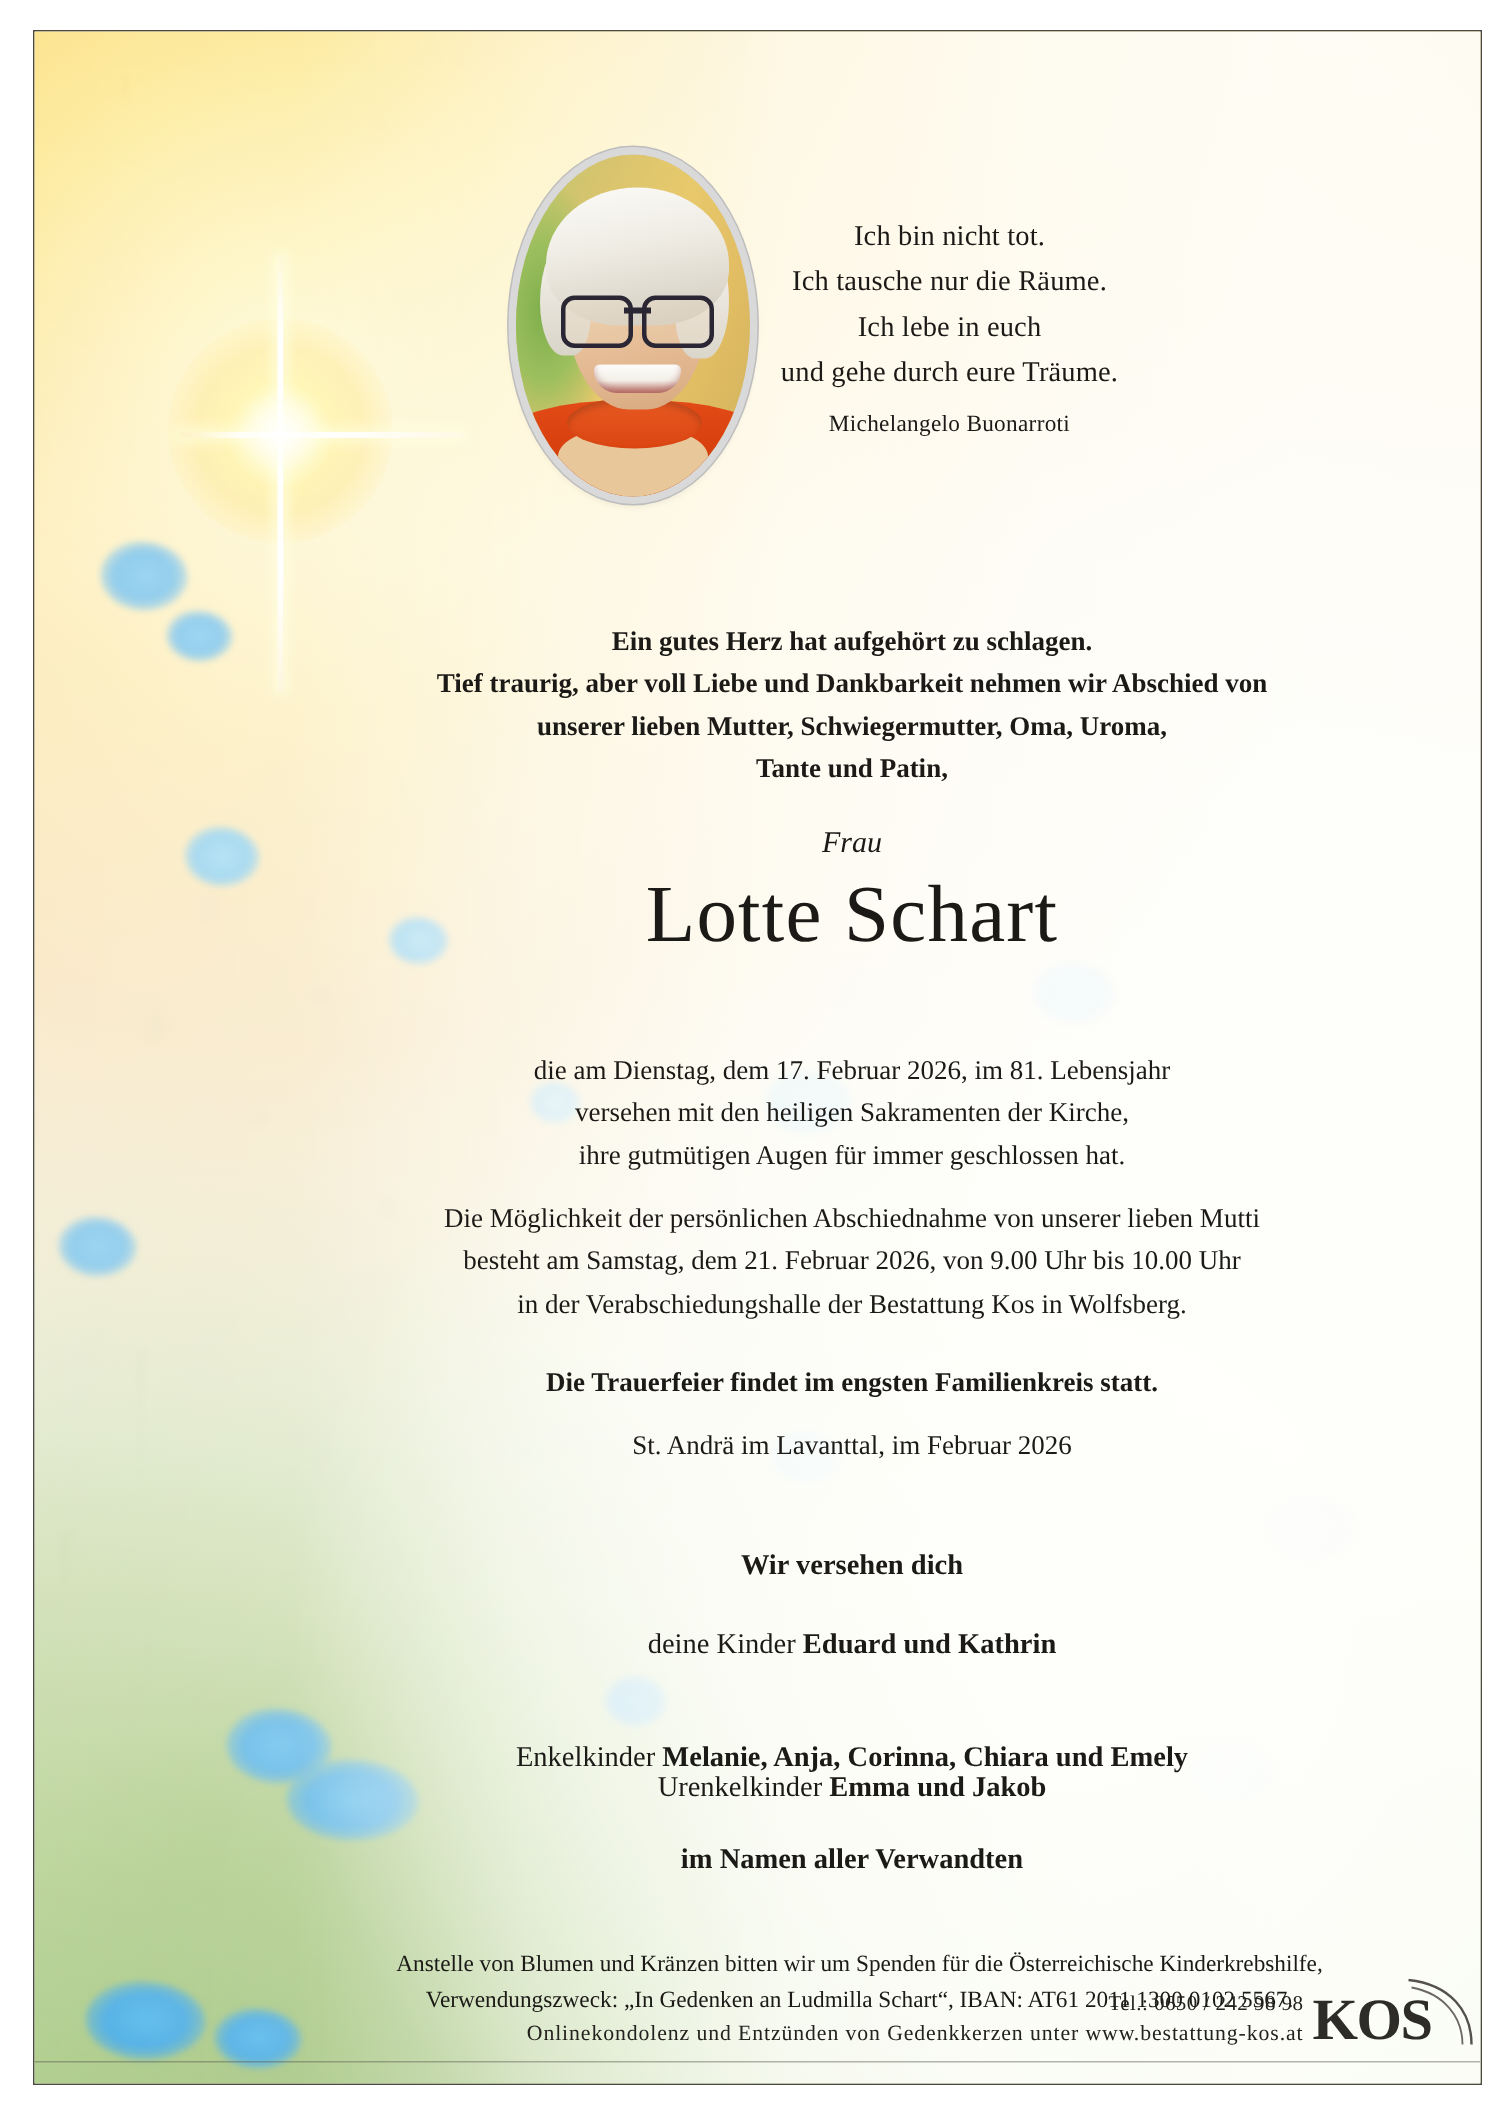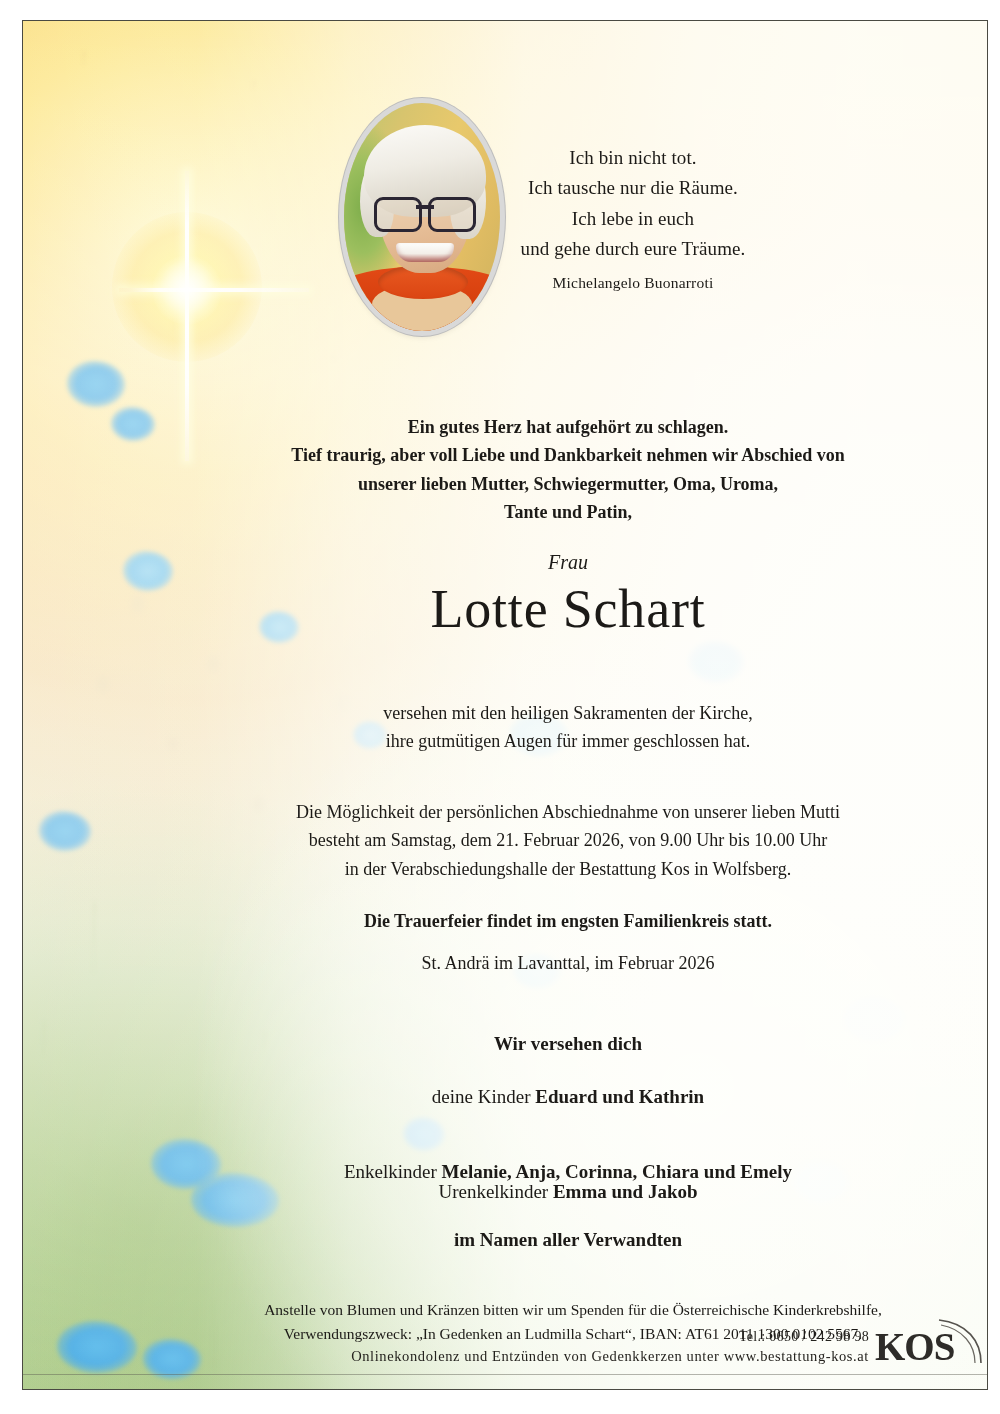--- a/index.html
+++ b/index.html
@@ -301,20 +301,21 @@
       <div>Ein gutes Herz hat aufgehört zu schlagen.</div>
       <div>Tief traurig, aber voll Liebe und Dankbarkeit nehmen wir Abschied von</div>
       <div>unserer lieben Mutter, Schwiegermutter, Oma, Uroma,</div>
       <div>Tante und Patin,</div>
     </div>
 
     <div class="txt frau">Frau</div>
     <div class="txt name">Lotte Schart</div>
 
     <div class="txt died">
+      <div>die am Dienstag, dem 17. Februar 2026, im 81. Lebensjahr</div>
       <div>versehen mit den heiligen Sakramenten der Kirche,</div>
       <div>ihre gutmütigen Augen für immer geschlossen hat.</div>
     </div>
 
     <div class="txt farewell">
       <div>Die Möglichkeit der persönlichen Abschiednahme von unserer lieben Mutti</div>
       <div>besteht am Samstag, dem 21. Februar 2026, von 9.00 Uhr bis 10.00 Uhr</div>
       <div>in der Verabschiedungshalle der Bestattung Kos in Wolfsberg.</div>
     </div>
 

